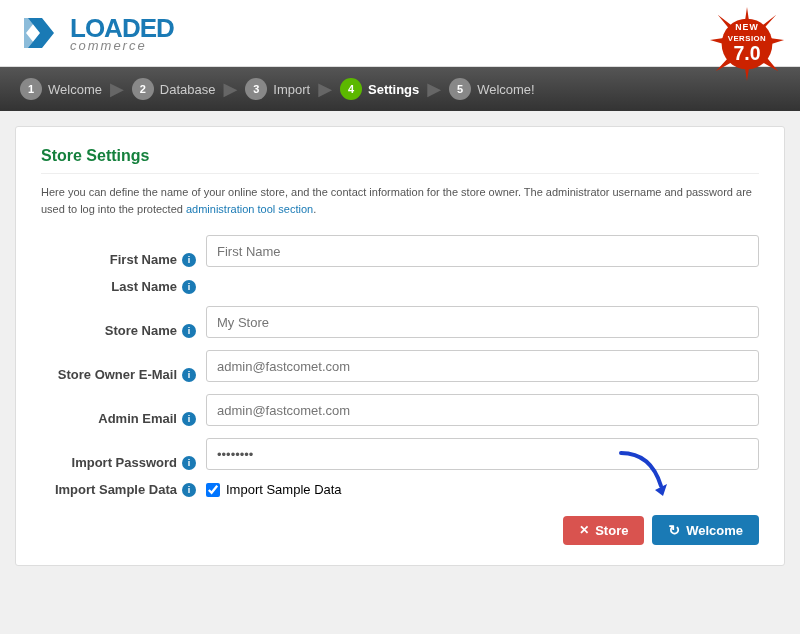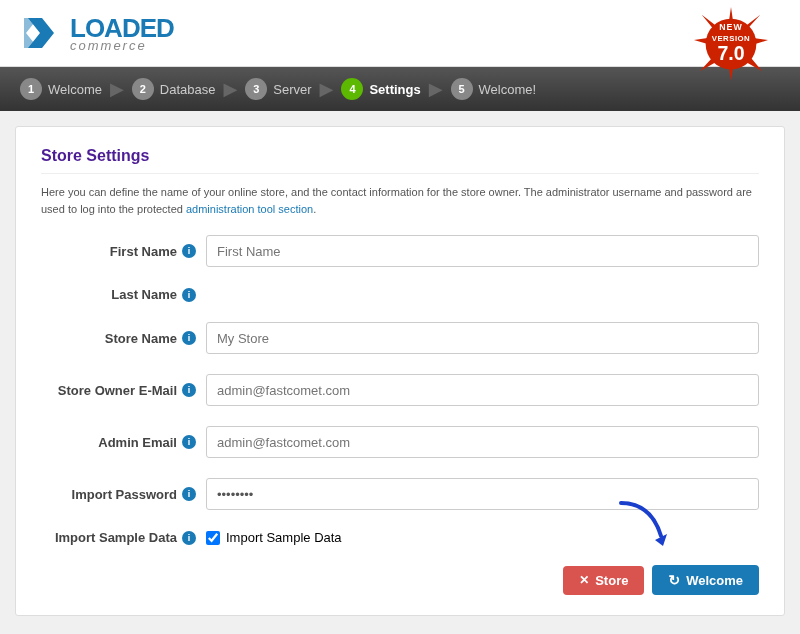--- a/index.html
+++ b/index.html
@@ -47,21 +47,21 @@
       color: #888;
       letter-spacing: 2px;
       margin-top: -2px;
       font-style: italic;
     }
 
     
     .starburst {
       position: absolute;
       top: 5px;
-      right: 30px;
+      right: 14px;
     }
     .starburst svg {
       width: 78px;
       height: 78px;
     }
 
     
     .nav-steps {
       background: linear-gradient(to bottom, #555, #333);
       display: flex;
@@ -107,41 +107,41 @@
     .main {
       background: #fff;
       margin: 15px;
       padding: 20px 25px;
       border: 1px solid #ddd;
       border-radius: 3px;
     }
     .section-title {
       font-size: 16px;
       font-weight: bold;
-      color: #4c1d95;
+      color: #15803d;
       margin-bottom: 10px;
       border-bottom: 1px solid #eee;
       padding-bottom: 8px;
     }
     .description {
       font-size: 11px;
       color: #555;
       margin-bottom: 18px;
       line-height: 1.5;
     }
     .description a {
       color: #1a7ab5;
       text-decoration: none;
     }
 
     
     .form-row {
       display: flex;
-      align-items: center;
-      margin-bottom: 20px;
+      align-items: flex-end;
+      margin-bottom: 12px;
     }
     .form-label {
       width: 165px;
       text-align: right;
       font-weight: bold;
       color: #444;
       font-size: 13px;
       padding-right: 10px;
       display: flex;
       align-items: center;
@@ -248,21 +248,21 @@
     <span>Welcome</span>
   </div>
   <div class="step-arrow">▶</div>
   <div class="step">
     <div class="step-num">2</div>
     <span>Database</span>
   </div>
   <div class="step-arrow">▶</div>
   <div class="step">
     <div class="step-num">3</div>
-    <span>Server</span>
+    <span>Import</span>
   </div>
   <div class="step-arrow">▶</div>
   <div class="step active">
     <div class="step-num">4</div>
     <span>Settings</span>
   </div>
   <div class="step-arrow">▶</div>
   <div class="step">
     <div class="step-num">5</div>
     <span>Welcome!</span>

